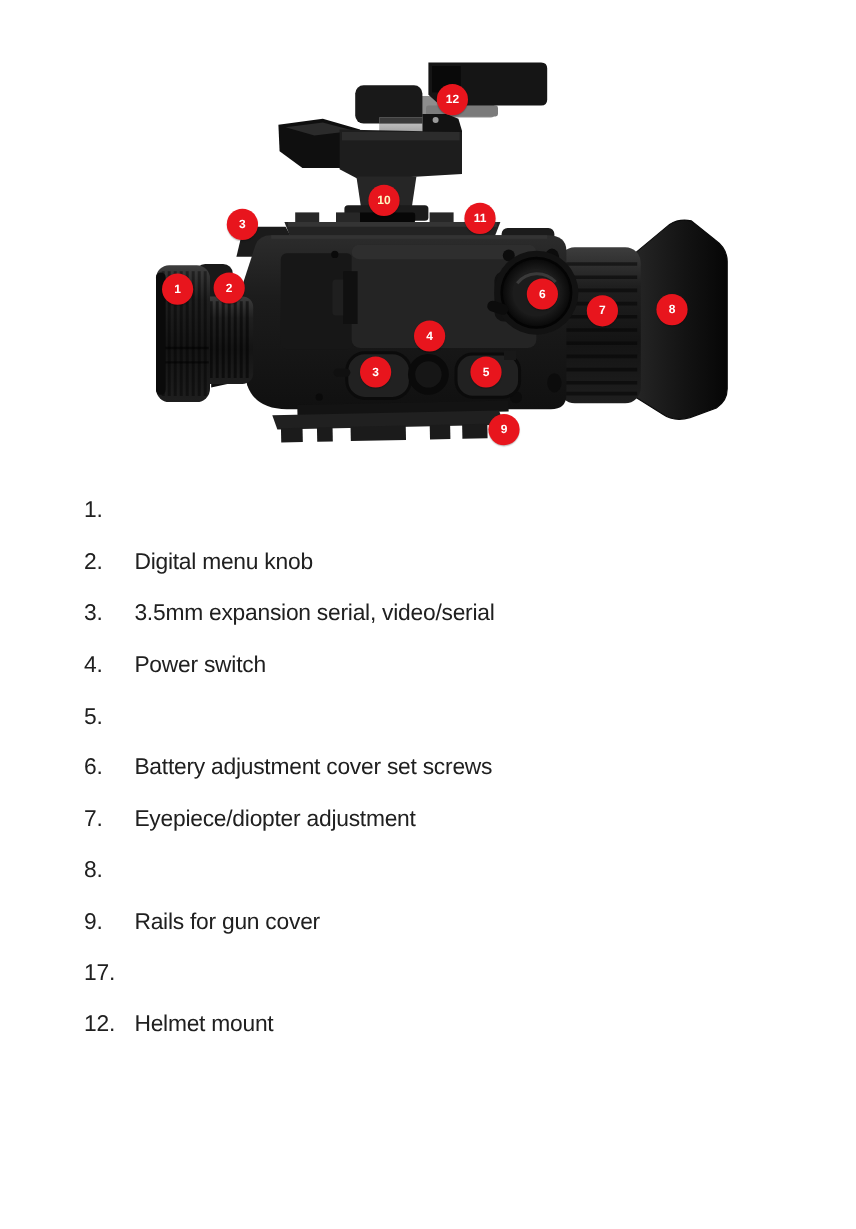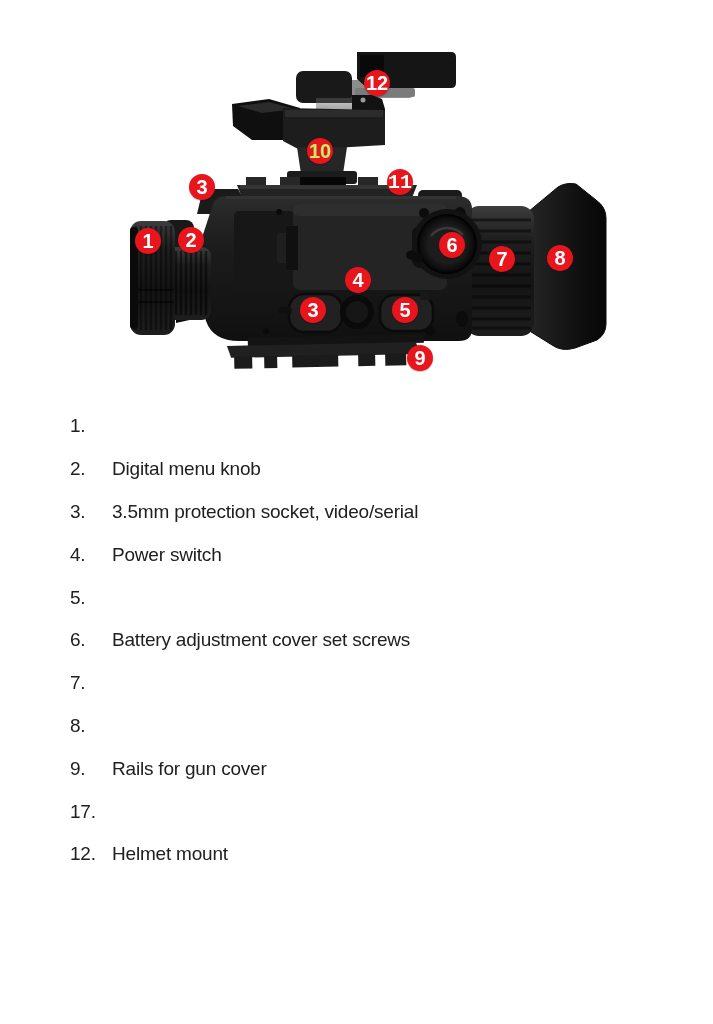--- a/index.html
+++ b/index.html
@@ -7,21 +7,21 @@
     position:relative;width:713px;height:1024px;background:#ffffff;
     font-family:"Liberation Sans",sans-serif;overflow:hidden;
   }
   .figure{position:absolute;left:0;top:0;width:713px;height:400px;}
   .figure svg{position:absolute;left:0;top:0;}
   .callout-layer{position:absolute;left:0;top:0;width:713px;height:400px;}
   .callout{
     position:absolute;width:26px;height:26px;border-radius:50%;
     transform:translate(-50%,-50%);
     display:flex;align-items:center;justify-content:center;
-    color:#ffffff;font-size:20px;font-weight:bold;
+    color:#ffffff;font-size:10px;font-weight:bold;
     font-family:"Liberation Sans",sans-serif;
     box-shadow:0 1px 1px rgba(0,0,0,0.25);
   }
   .legend{
     position:absolute;left:70px;top:405px;right:20px;
   }
   .legend-row{
     height:42.8px;display:flex;align-items:center;
     color:#202020;font-size:19px;letter-spacing:-0.2px;white-space:nowrap;
   }
@@ -190,51 +190,52 @@
         <div class="callout" style="left: 148px; top: 241px; background: rgb(232, 21, 29); color: rgb(255, 255, 255);">1</div>
         <div class="callout" style="left: 191px; top: 240px; background: rgb(232, 21, 29); color: rgb(255, 255, 255);">2</div>
         <div class="callout" style="left: 202px; top: 187px; background: rgb(232, 21, 29); color: rgb(255, 255, 255);">3</div>
         <div class="callout" style="left: 313px; top: 310px; background: rgb(232, 21, 29); color: rgb(255, 255, 255);">3</div>
         <div class="callout" style="left: 358px; top: 280px; background: rgb(232, 21, 29); color: rgb(255, 255, 255);">4</div>
         <div class="callout" style="left: 405px; top: 310px; background: rgb(232, 21, 29); color: rgb(255, 255, 255);">5</div>
         <div class="callout" style="left: 452px; top: 245px; background: rgb(232, 21, 29); color: rgb(255, 255, 255);">6</div>
         <div class="callout" style="left: 502px; top: 259px; background: rgb(232, 21, 29); color: rgb(255, 255, 255);">7</div>
         <div class="callout" style="left: 560px; top: 258px; background: rgb(232, 21, 29); color: rgb(255, 255, 255);">8</div>
         <div class="callout" style="left: 420px; top: 358px; background: rgb(232, 21, 29); color: rgb(255, 255, 255);">9</div>
-        <div class="callout" style="left: 320px; top: 151px; background: rgb(232, 21, 29); color: #bef264;">10</div>
-        <div class="callout" style="left: 400px; top: 182px; background: rgb(232, 21, 29); color: rgb(255, 255, 255); font-family: Liberation Mono, monospace;">11</div>
+        <div class="callout" style="left: 320px; top: 167px; background: rgb(232, 21, 29); color: #fef9c3;">10</div>
+        <div class="callout" style="left: 400px; top: 182px; background: rgb(232, 21, 29); color: rgb(255, 255, 255);">11</div>
         <div class="callout" style="left: 377px; top: 83px; background: rgb(232, 21, 29); color: rgb(255, 255, 255);">12</div>
       </div>
   </div>
 
   <div class="legend">
       <div class="legend-row">
         <span class="num">1.</span>
       </div>
       <div class="legend-row">
         <span class="num">2.</span>
         <span class="lbl">Digital menu knob</span>
       </div>
       <div class="legend-row">
         <span class="num">3.</span>
-        <span class="lbl">3.5mm protection socket, video/serial</span>
+        <span class="lbl">3.5mm expansion serial, video/serial</span>
       </div>
       <div class="legend-row">
         <span class="num">4.</span>
         <span class="lbl">Power switch</span>
       </div>
       <div class="legend-row">
         <span class="num">5.</span>
       </div>
       <div class="legend-row">
         <span class="num">6.</span>
         <span class="lbl">Battery adjustment cover set screws</span>
       </div>
       <div class="legend-row">
         <span class="num">7.</span>
+        <span class="lbl">Eyepiece/diopter adjustment</span>
       </div>
       <div class="legend-row">
         <span class="num">8.</span>
       </div>
       <div class="legend-row">
         <span class="num">9.</span>
         <span class="lbl">Rails for gun cover</span>
       </div>
       <div class="legend-row">
         <span class="num">17.</span>

